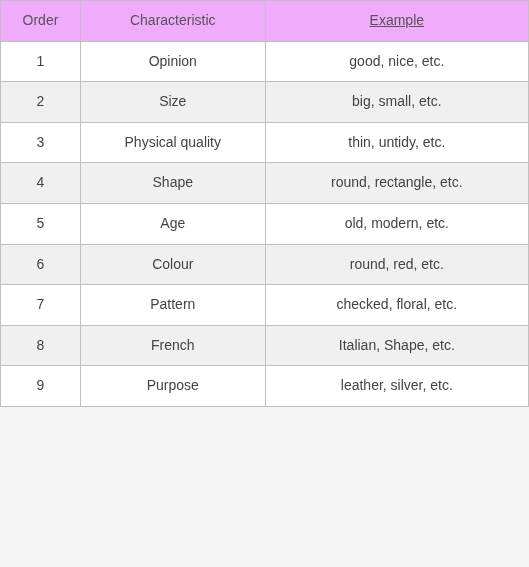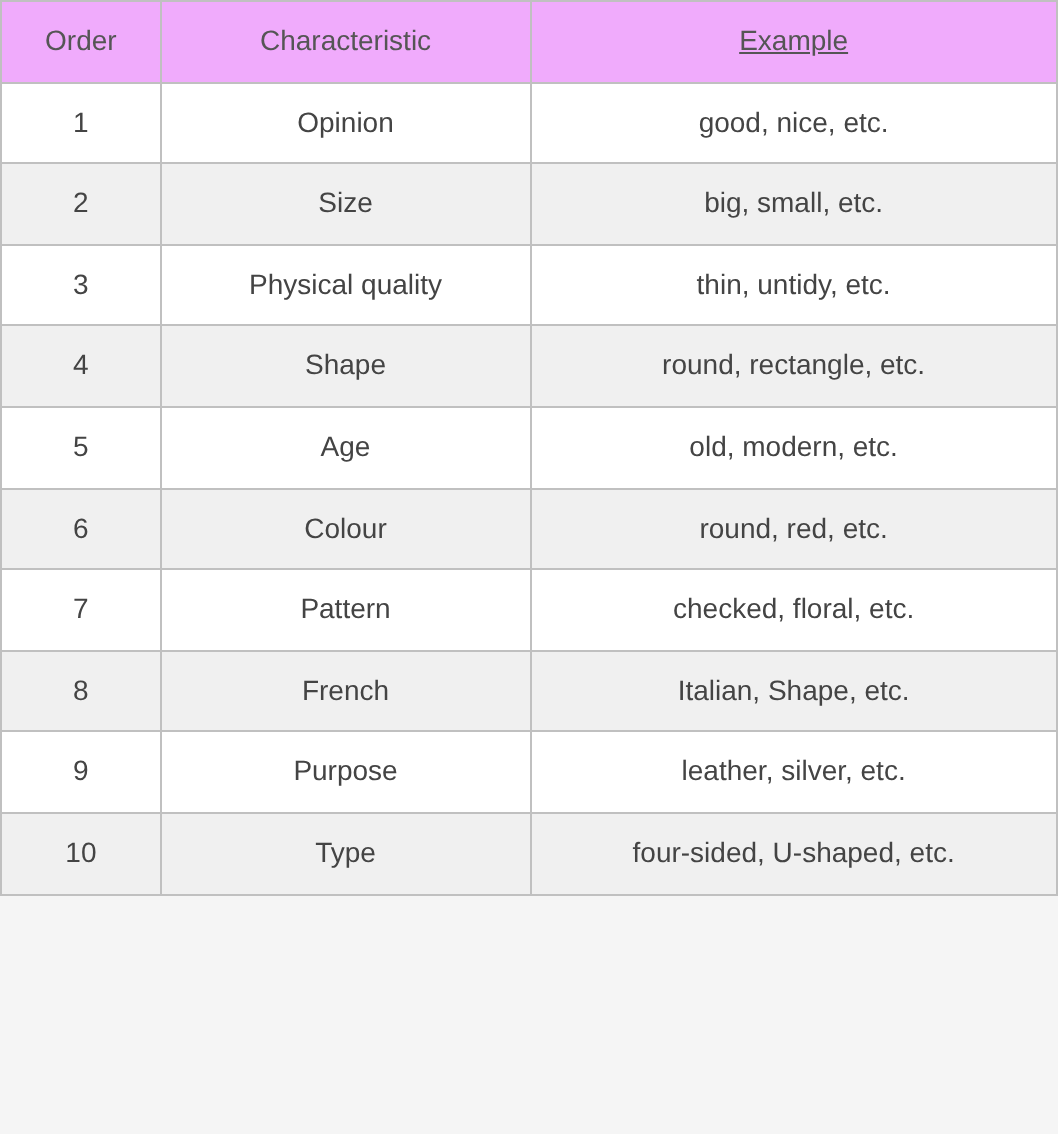--- a/index.html
+++ b/index.html
@@ -124,19 +124,14 @@
       <tr>
         <td>8</td>
         <td>French</td>
         <td>Italian, Shape, etc.</td>
       </tr>
       <tr>
         <td>9</td>
         <td>Purpose</td>
         <td>leather, silver, etc.</td>
       </tr>
-      <tr>
-        <td>10</td>
-        <td>Type</td>
-        <td>four-sided, U-shaped, etc.</td>
-      </tr>
     </tbody>
 </table>
 
 </body></html>

